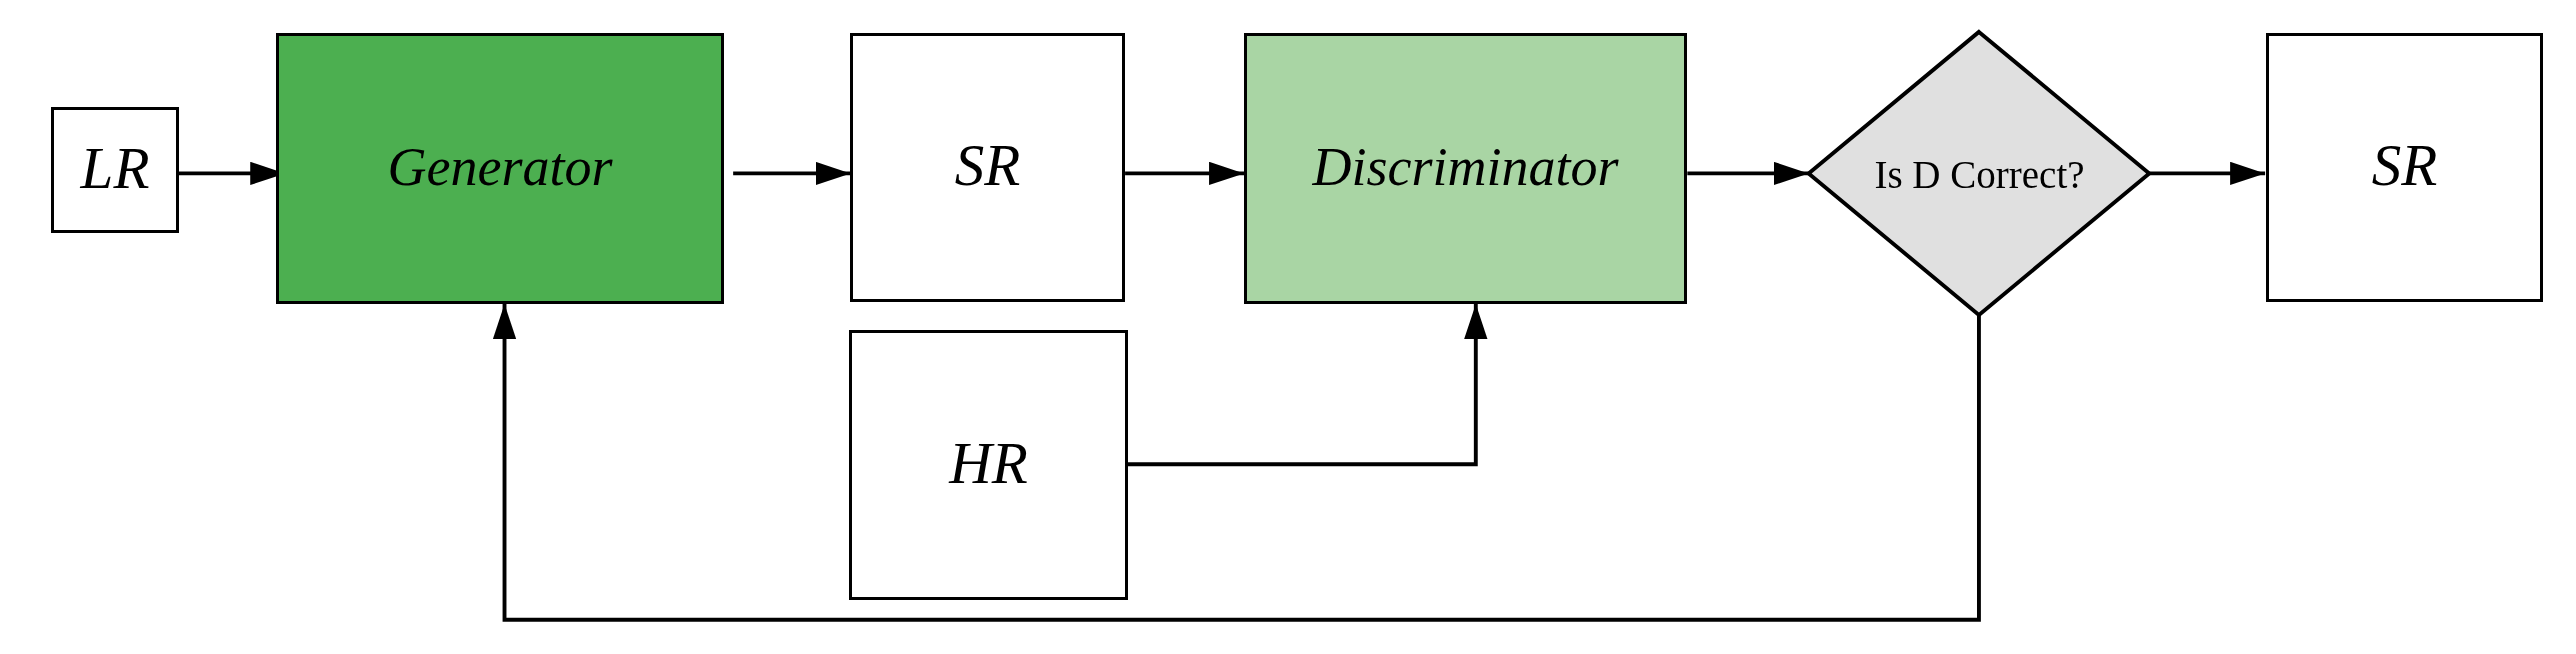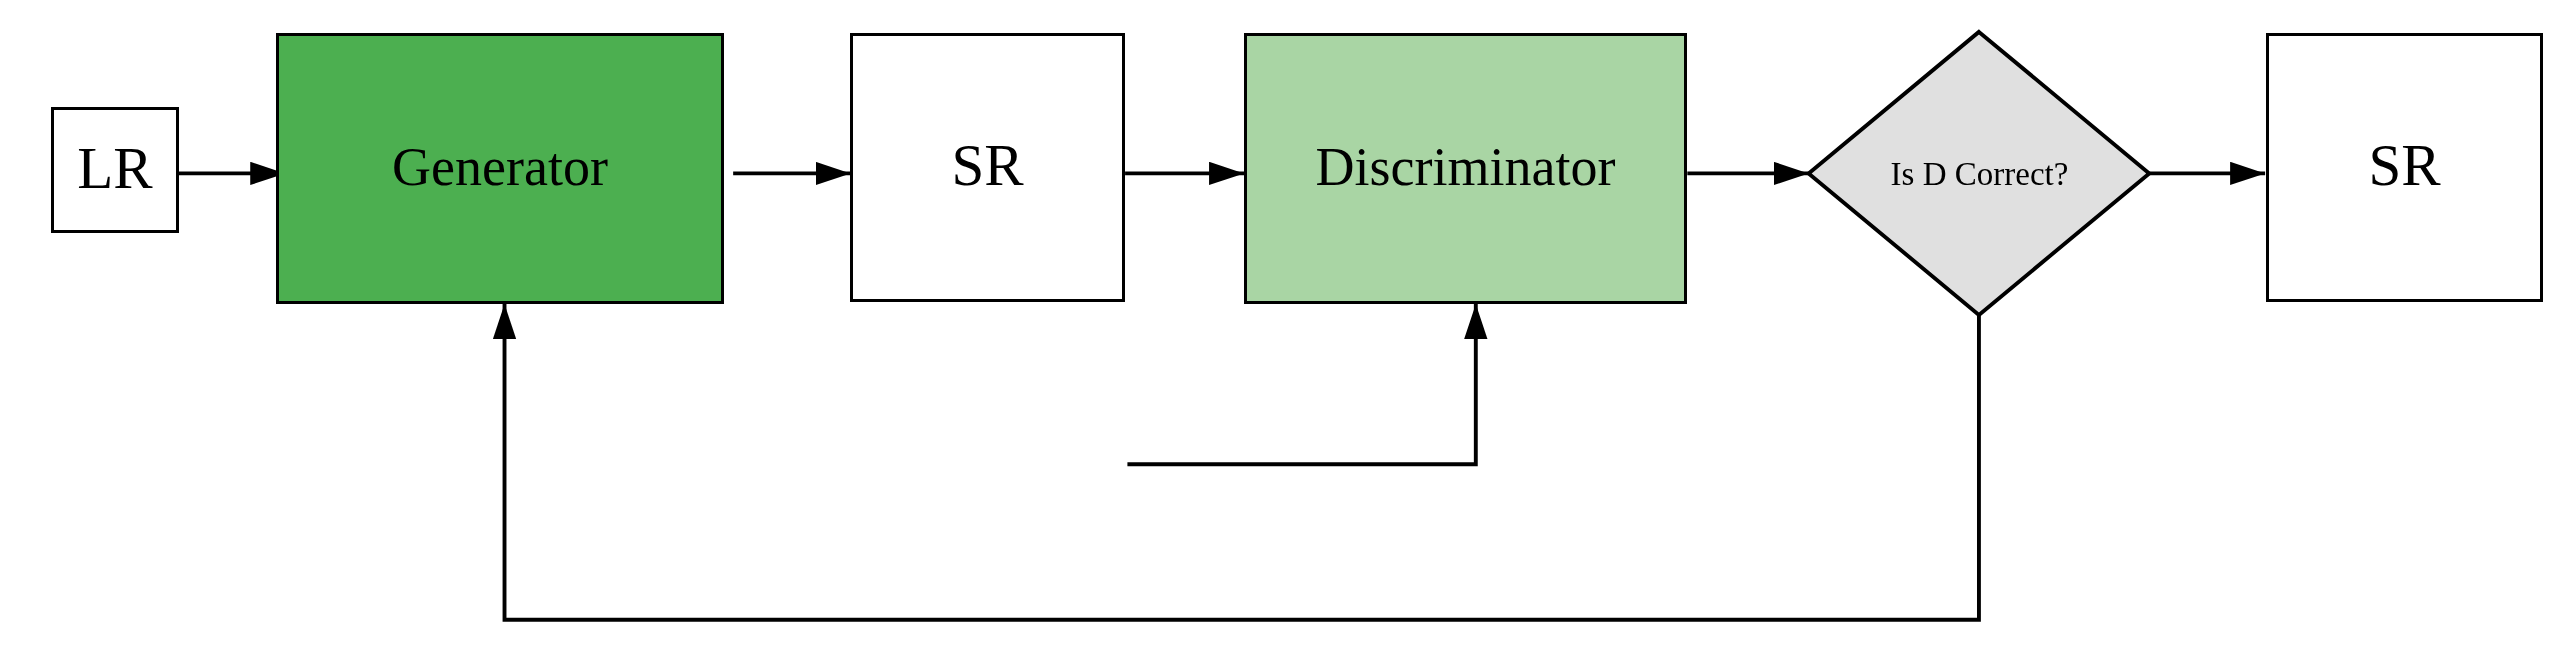--- a/index.html
+++ b/index.html
@@ -27,32 +27,32 @@
     position: absolute;
     border: 3.9px solid var(--line);
     background: var(--box-fill);
     display: flex;
     align-items: center;
     justify-content: center;
     color: #000;
     text-align: center;
     line-height: 1;
   }
-  .node .label { transform: translateY(-1.6px); }
+  .node .label { transform: translateY(-1.6px); font-style: italic; }
   .lr       { left: 51px;   top: 107px; width: 128px; height: 126px; font-size: 59px; }
   .gen      { left: 276px;  top: 33px;  width: 448px; height: 271px; font-size: 54px; background: var(--generator-fill); }
   .sr1      { left: 850px; top: 33px;  width: 275px; height: 269px; font-size: 59px; }
   .hr       { left: 849px; top: 330px; width: 279px; height: 270px; font-size: 59px; }
   .disc     { left: 1244px; top: 33px;  width: 443px; height: 271px; font-size: 54px; background: var(--discriminator-fill); }
   .sr2      { left: 2266px; top: 33px;  width: 277px; height: 269px; font-size: 59px; }
   .decision-label {
     position: absolute;
     left: 1816px; top: 131px; width: 327px; height: 86px;
     display: flex; align-items: center; justify-content: center;
-    font-size: 33px; color: #000; text-align: center; line-height: 1;
+    font-size: 39px; color: #000; text-align: center; line-height: 1;
   }
   svg.connector-layer {
     position: absolute;
     left: 0; top: 0;
     width: 2576px; height: 654px;
     pointer-events: none;
   }
   svg .edge { stroke: var(--line); stroke-width: 5; fill: none; }
   svg .diamond { fill: var(--decision-fill); stroke: var(--line); stroke-width: 5; }
   svg .arrowhead { fill: var(--line); }
@@ -85,20 +85,23 @@
   </div>
 
   <div class="node gen">
     <span class="label">Generator</span>
   </div>
 
   <div class="node sr1">
     <span class="label">SR</span>
   </div>
 
+  <div class="node hr">
+    <span class="label">HR</span>
+  </div>
 
   <div class="node disc">
     <span class="label">Discriminator</span>
   </div>
 
   <div class="decision-label">
     <span class="label">Is D Correct?</span>
   </div>
 
   <div class="node sr2">

